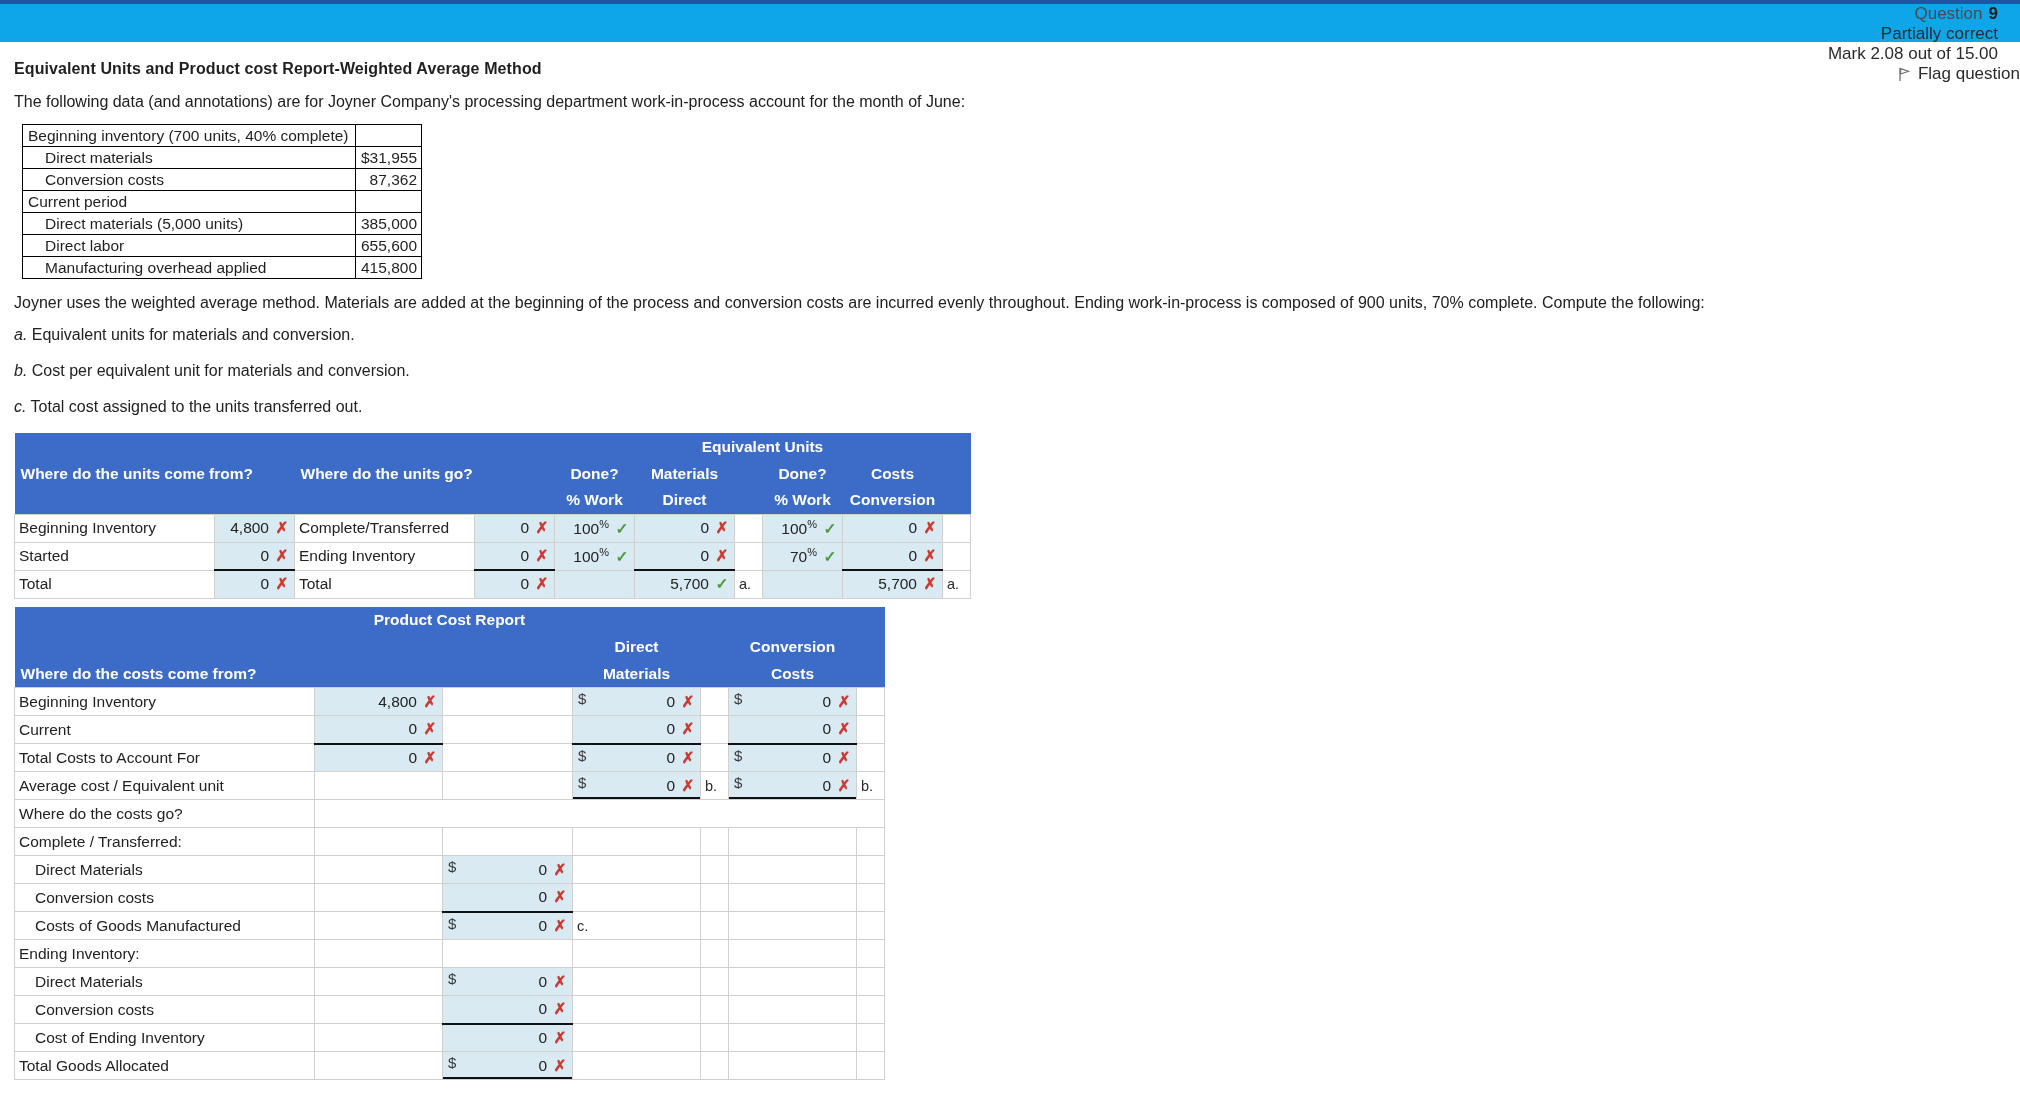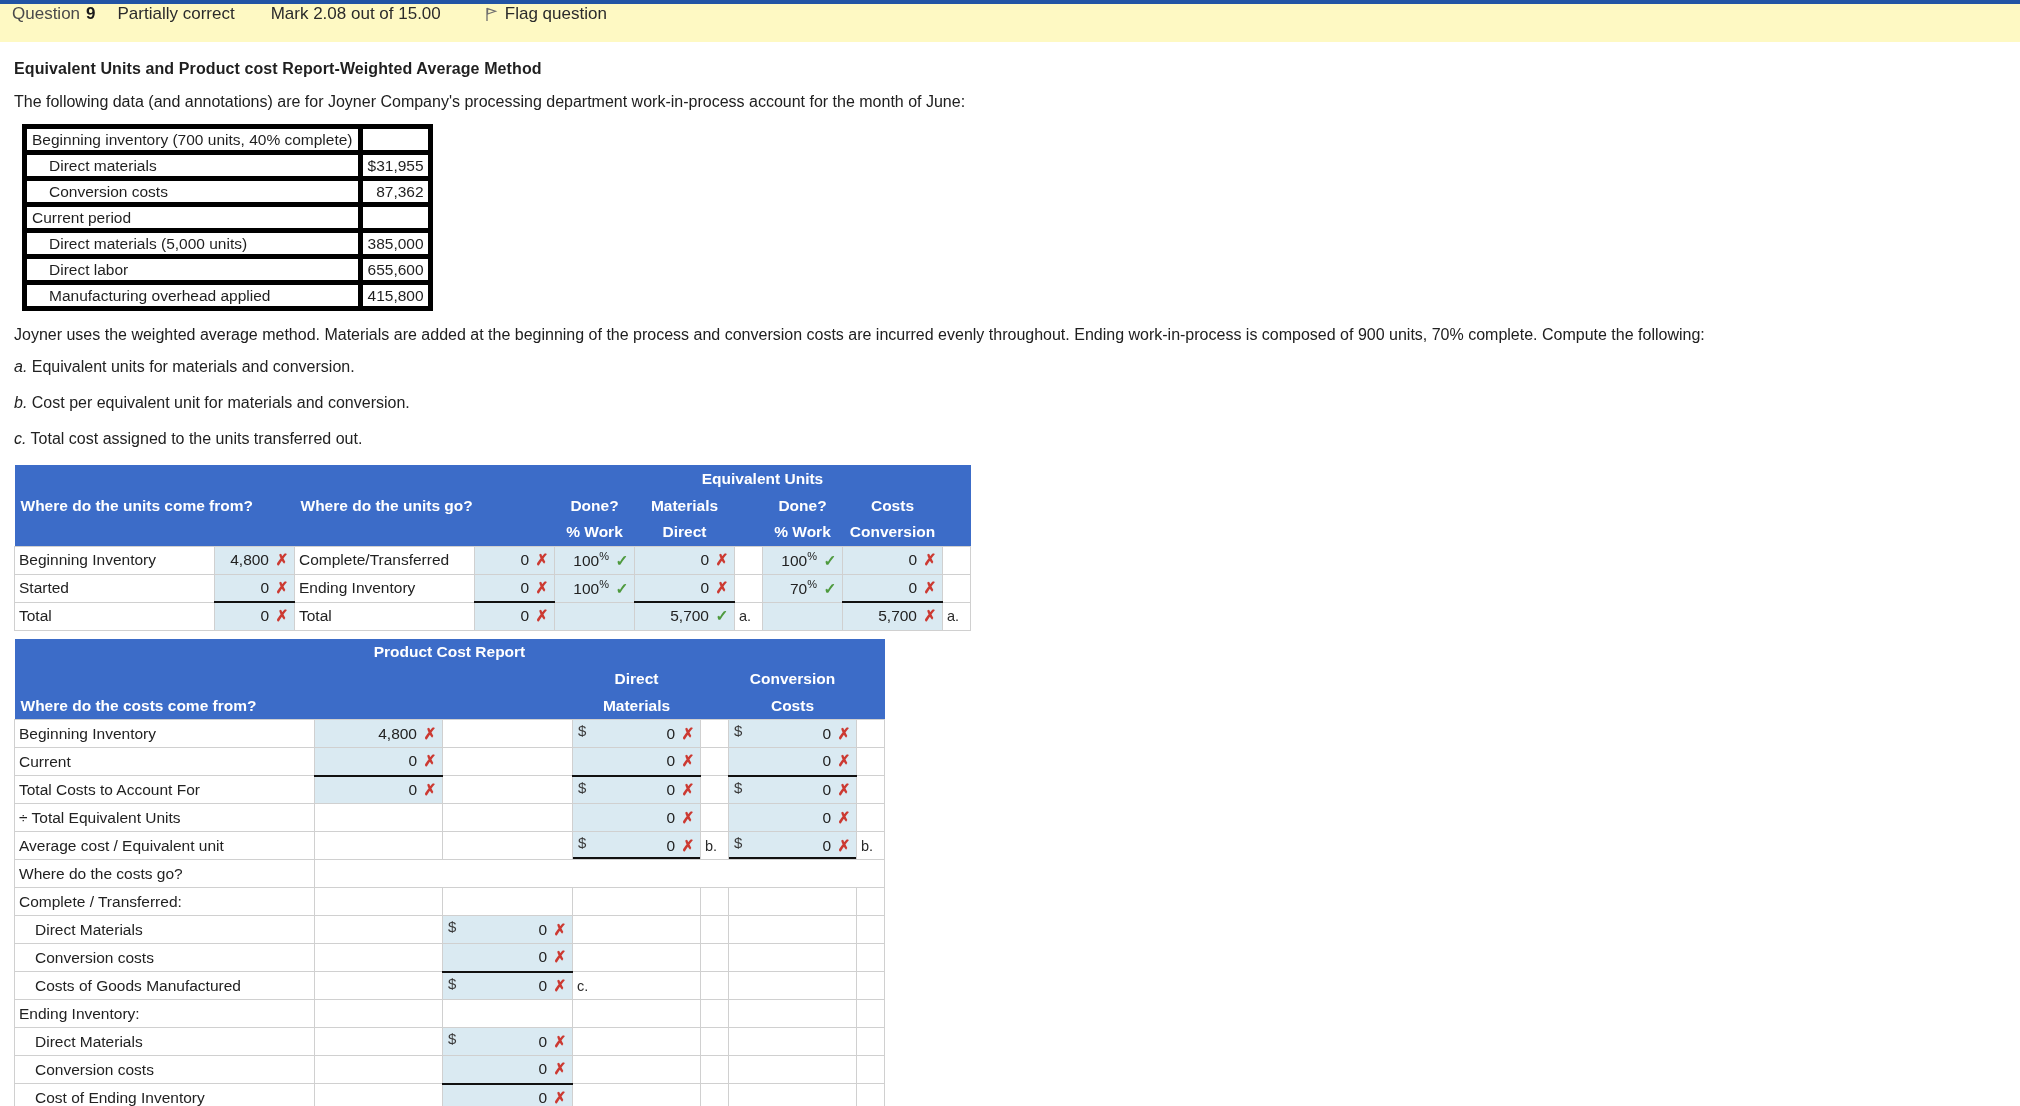--- a/index.html
+++ b/index.html
@@ -10,26 +10,27 @@
     background: #ffffff;
     font-family: "Liberation Sans", sans-serif;
     color: #222222;
     overflow: hidden;
   }
 
   
   #topaccent { height: 4px; background:#2254a4; width:100%; }
   #infobar {
     height: 38px;
-    background:#fef9c3;
+    background:#0ea5e9;
     display:flex;
-    align-items:flex-start;
+    align-items:flex-end;
     padding-left: 12px;
     font-size: 17px;
     color:#2b2b2b;
+    flex-direction:column;
   }
   #infobar .seg { margin-right: 22px; display:flex; align-items:center; white-space:nowrap; }
   #infobar .qnum-label { color:#4a4a4a; }
   #infobar .qnum { font-weight:bold; margin-left:6px; color:#1a1a1a; }
   #infobar .state { font-weight:normal; }
   #infobar .mark { margin-left: 14px; }
   #infobar .flagwrap { margin-left: 22px; display:flex; align-items:center; gap:7px; cursor:pointer; }
   #infobar .flagwrap svg { display:block; }
 
   
@@ -46,21 +47,21 @@
   p.item .lbl { font-style: italic; }
 
   
   table.given {
     border-collapse: collapse;
     margin: 0 0 14px 8px;
     font-size: 15.5px;
     color:#1f1f1f;
   }
   table.given td {
-    border: 5px solid #000000;
+    border: 1px solid #000000;
     padding: 1px 5px;
     height: 21px;
     line-height: 19px;
     white-space:nowrap;
   }
   table.given td.lab { width: 333px; }
   table.given td.ind { padding-left: 22px; }
   table.given td.val { width: 63px; text-align: right; padding-right: 4px; }
 
   
@@ -315,29 +316,20 @@
         <tr>
           <td class="lbl-cell">Total Costs to Account For</td>
           <td class="inp"><span class="num">0</span><span class="mk wrong">✗</span></td>
           <td class="plain"></td>
           <td class="inp dollar"><span class="num">0</span><span class="mk wrong">✗</span></td>
           <td class="ann"></td>
           <td class="inp dollar"><span class="num">0</span><span class="mk wrong">✗</span></td>
           <td class="ann"></td>
         </tr>
         <tr>
-          <td class="lbl-cell">÷ Total Equivalent Units</td>
-          <td class="plain"></td>
-          <td class="plain"></td>
-          <td class="inp"><span class="num">0</span><span class="mk wrong">✗</span></td>
-          <td class="ann"></td>
-          <td class="inp"><span class="num">0</span><span class="mk wrong">✗</span></td>
-          <td class="ann"></td>
-        </tr>
-        <tr>
           <td class="lbl-cell">Average cost / Equivalent unit</td>
           <td class="plain"></td>
           <td class="plain"></td>
           <td class="inp dollar  ul-double"><span class="num">0</span><span class="mk wrong">✗</span></td>
           <td class="ann">b.</td>
           <td class="inp dollar  ul-double"><span class="num">0</span><span class="mk wrong">✗</span></td>
           <td class="ann">b.</td>
         </tr>
         <tr>
           <td class="lbl-cell">Where do the costs go?</td>

